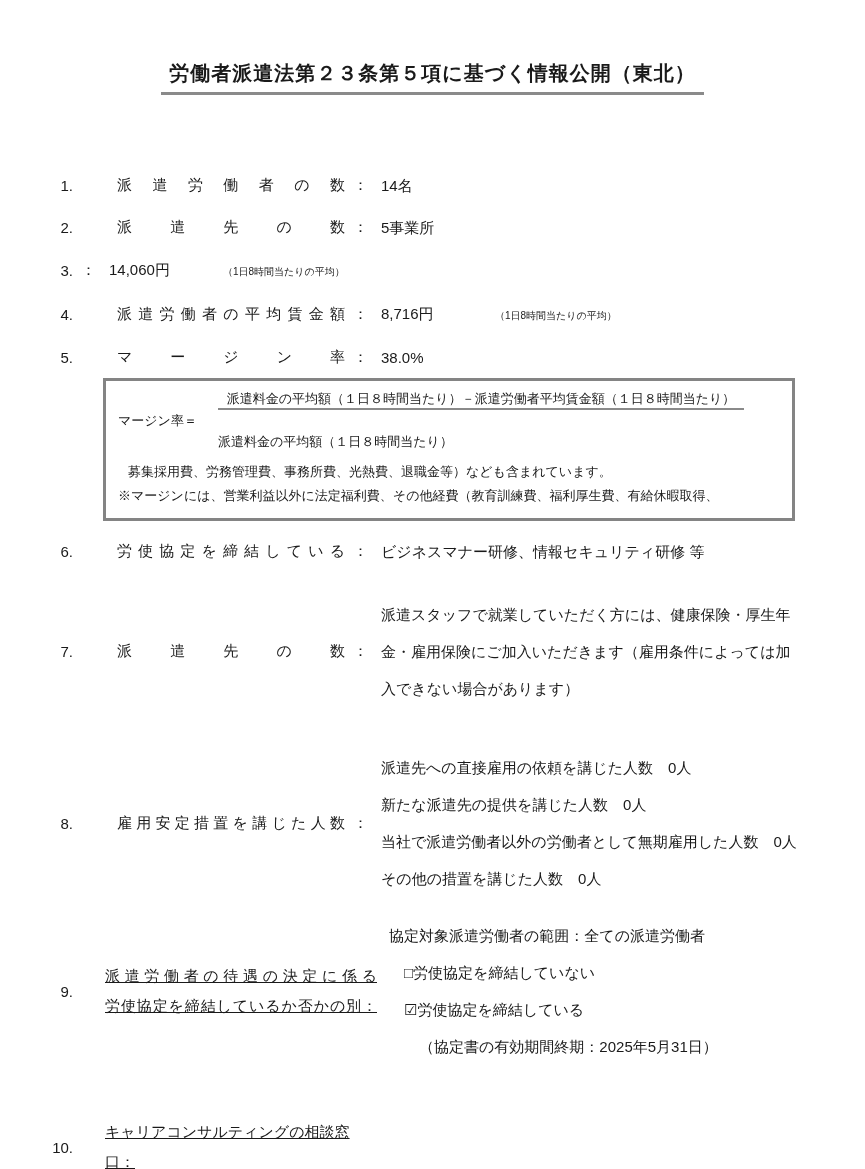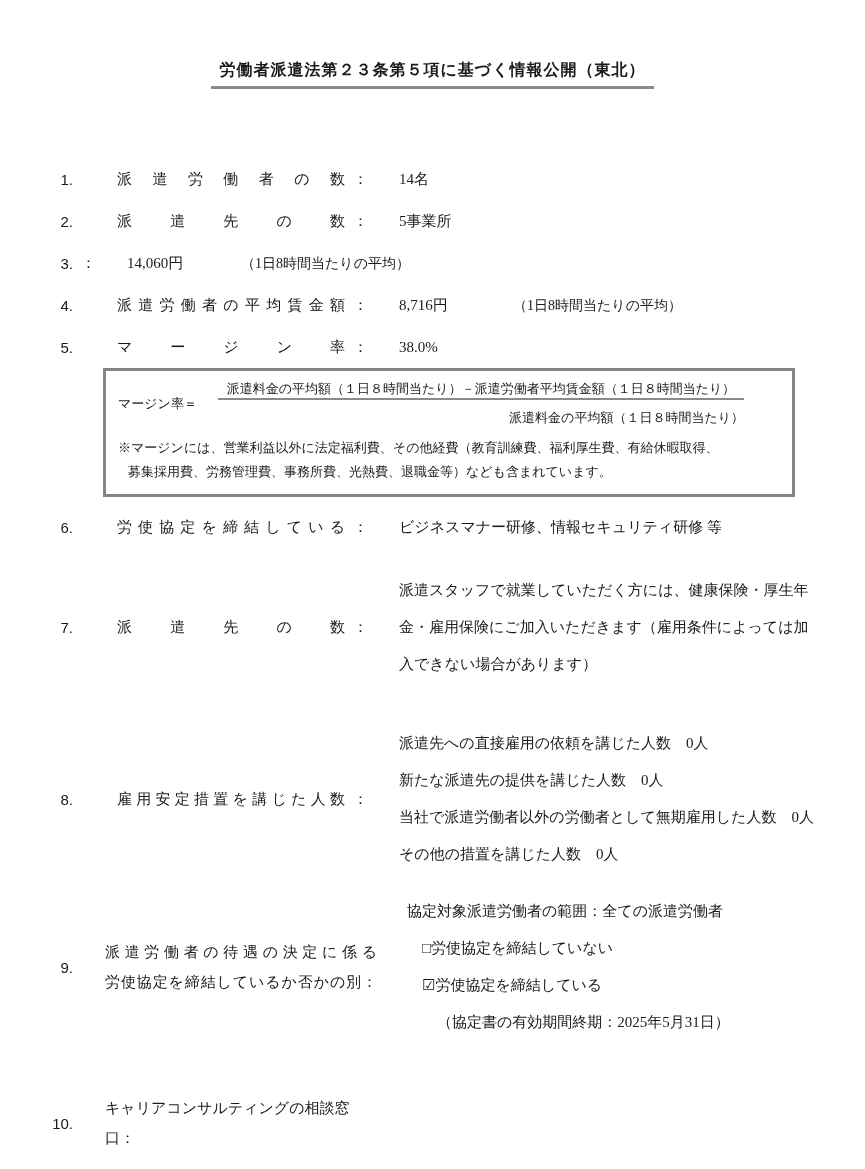--- a/index.html
+++ b/index.html
@@ -7,60 +7,60 @@
   body {
     font-family:"Liberation Sans", sans-serif;
     color:#1a1a1a;
     font-size:15px;
     padding-top:60px;
     overflow:hidden;
   }
   .title-wrap { text-align:center; margin-bottom:80px; }
   .doc-title {
     display:inline-block;
-    font-size:16px;
+    font-size:20px;
     font-weight:bold;
     letter-spacing:1px;
     padding:0 8px 5px 8px;
     border-bottom:3px solid #8a8a8a;
   }
   .row { display:flex; align-items:center; margin-bottom:21px; }
   .num { width:73px; text-align:right; flex-shrink:0; }
   .label {
     width:228px; margin-left:44px; flex-shrink:0;
     text-align-last:justify; white-space:pre-line;
   }
   .colon { width:16px; margin-left:8px; flex-shrink:0; }
-  .value { margin-left:30px; line-height:21px;font-family:Liberation Serif, serif; }
+  .value { margin-left:12px; line-height:21px; }
   .value .val-main.w-fixed { display:inline-block; width:114px; }
-  .val-note { font-size:14px; }
+  .val-note { font-size:10px; }
   .multiline { white-space:pre-line; line-height:37px; }
   .label-wide {
-    width:272px; margin-left:32px; flex-shrink:0; line-height:30px;
+    width:272px; margin-left:32px; flex-shrink:0; line-height:30px;text-decoration:underline;
   }
   .label-wide.justify { text-align-last:justify; white-space:pre-line; }
   .row.m0  { margin-bottom:0; }
   .row.m20 { margin-bottom:20px; }
   .row.m24 { margin-bottom:24px; }
   .row.m34 { margin-bottom:34px; }
   .row.m42 { margin-bottom:42px; }
   .row.m52 { margin-bottom:52px; }
   .margin-box {
     margin:10px 0 20px 103px;
     width:692px;
     border:3px solid #848484;
     padding:9px 10px 10px 8px;
     font-size:13px;
   }
   .formula-row { display:flex; align-items:center; }
   .formula-label { flex-shrink:0; width:104px; padding-left:4px; }
   .fraction { flex:1; margin-right:38px; }
   .numerator { text-align:center; padding-bottom:0; }
   .frac-line { border-top:2px solid #8a8a8a; width:100%; height:0; }
-  .denominator { text-align:right; padding-top:9px; }
+  .denominator { text-align:left; padding-top:23px; }
   .box-notes { margin-top:9px; padding-left:4px; }
   .box-note-line { line-height:24px; }
   .box-note-line.indent { padding-left:10px; }
   .footer-date { text-align:left; padding-right:74px; }
 </style>
 </head>
 <body>
 
 <div class="title-wrap">
   <span class="doc-title">労働者派遣法第２３条第５項に基づく情報公開（東北）</span>
@@ -107,22 +107,22 @@
 <div class="margin-box">
   <div class="formula-row">
     <div class="formula-label">マージン率＝</div>
     <div class="fraction">
       <div class="numerator">派遣料金の平均額（１日８時間当たり）－派遣労働者平均賃金額（１日８時間当たり）</div>
       <div class="frac-line"></div>
       <div class="denominator">派遣料金の平均額（１日８時間当たり）</div>
     </div>
   </div>
   <div class="box-notes">
+    <div class="box-note-line indent">募集採用費、労務管理費、事務所費、光熱費、退職金等）なども含まれています。</div>
     <div class="box-note-line">※マージンには、営業利益以外に法定福利費、その他経費（教育訓練費、福利厚生費、有給休暇取得、</div>
-    <div class="box-note-line indent">募集採用費、労務管理費、事務所費、光熱費、退職金等）なども含まれています。</div>
   </div>
 </div>
 
 <div class="row m34">
   <div class="num">6.</div>
   <div class="label">労使協定を締結している</div>
   <div class="colon">：</div>
   <div class="value"><span class="val-main">ビジネスマナー研修、情報セキュリティ研修 等</span></div>
 </div>
 

